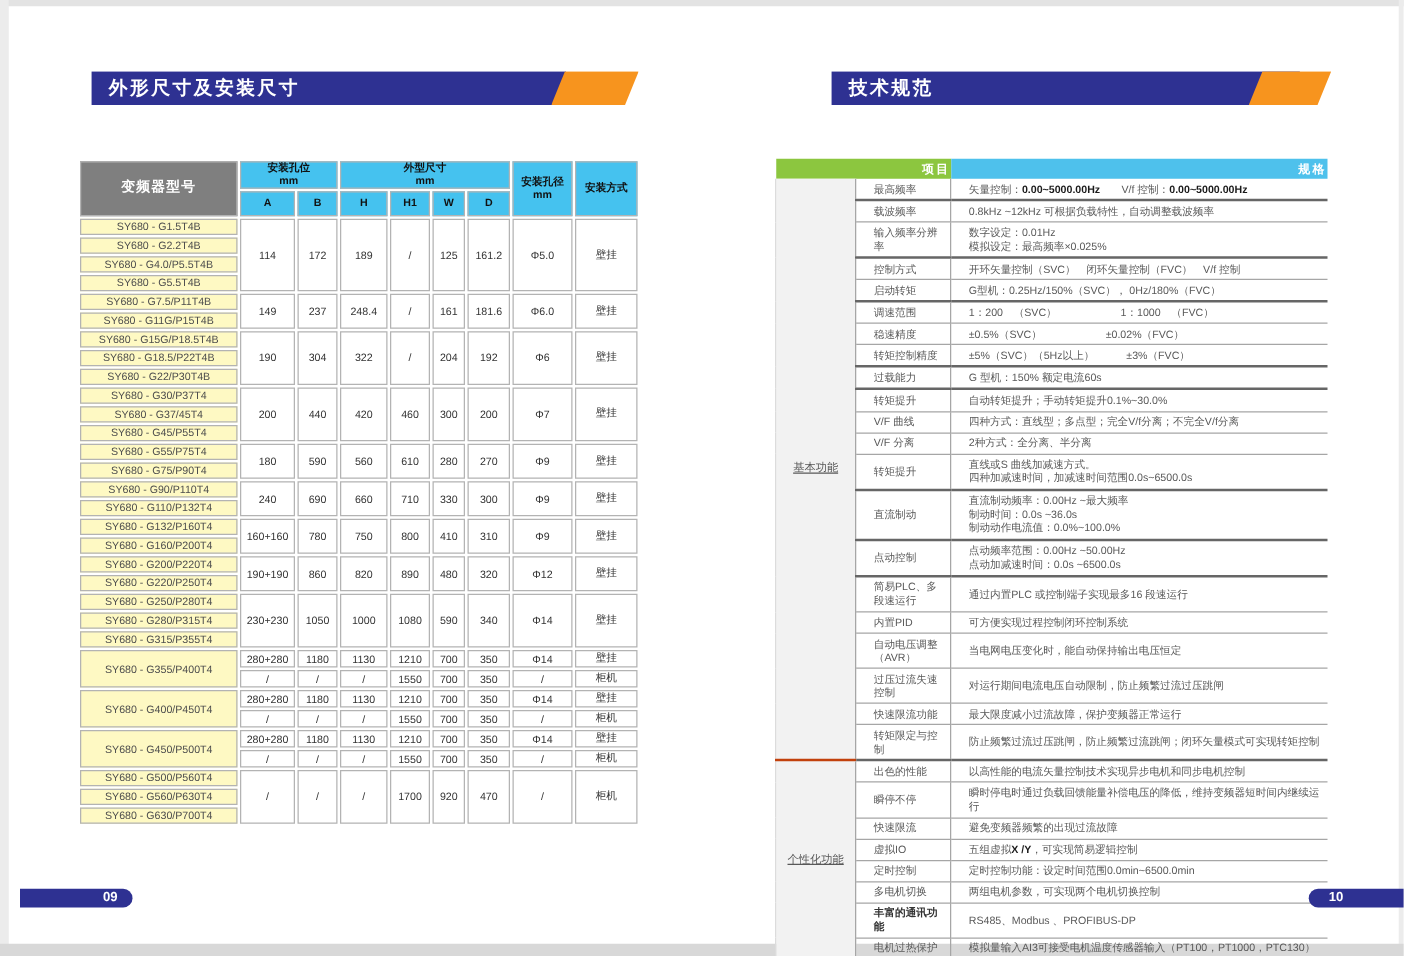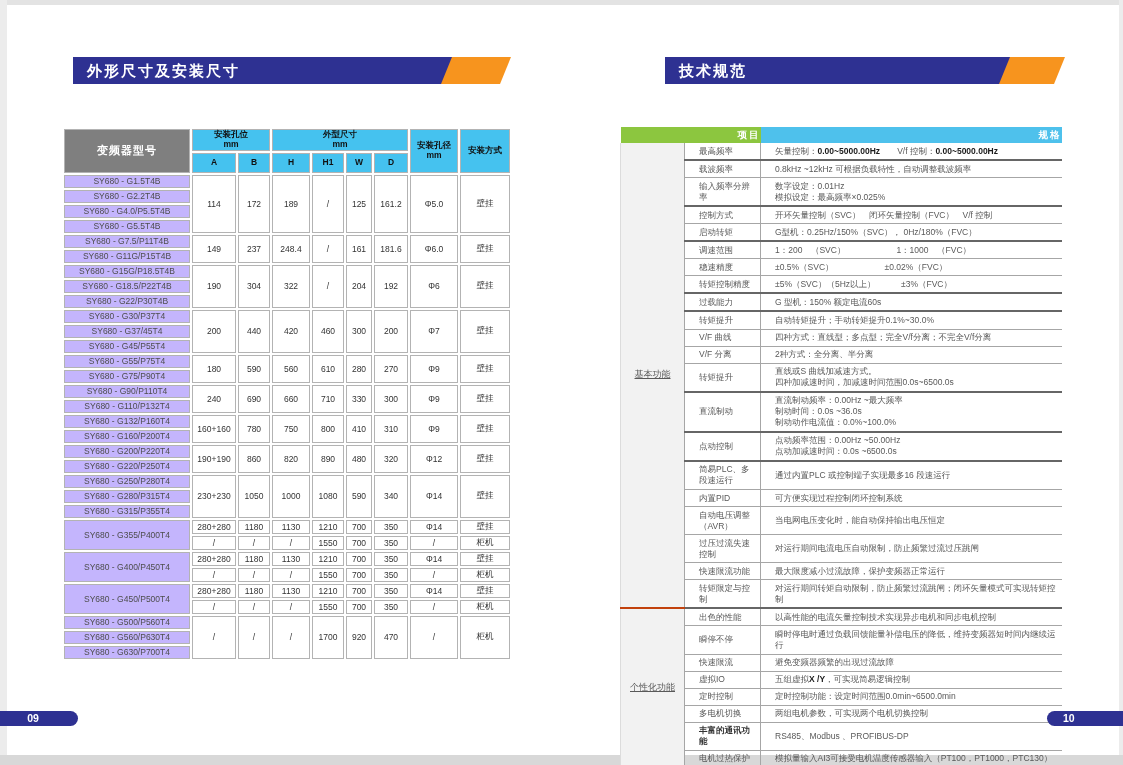--- a/index.html
+++ b/index.html
@@ -39,21 +39,21 @@
     position:absolute;left:62px;top:127px;width:446px;
     border-collapse:separate;border-spacing:2px;table-layout:fixed;
     font-size:8.5px;color:#404040;
   }
   #dim-table th,#dim-table td{border:1px solid #b3b3b3;text-align:center;vertical-align:middle;padding:0;}
   #dim-table thead th{height:18px;line-height:1.15;}
   #dim-table .gray-h{background:#7f7f7f;color:#ffffff;font-size:11px;font-weight:bold;letter-spacing:1px;}
   #dim-table .cy{background:#45c2ef;color:#111;font-weight:bold;font-size:8.5px;}
   #dim-table .cy .unit{font-weight:bold;}
   #dim-table td{height:11px;background:#ffffff;}
-  #dim-table td.model{background:#c4b5fd;color:#4d4d4d;text-align:center;margin-top:44px;}
+  #dim-table td.model{background:#fef9c3;color:#4d4d4d;text-align:center;margin-top:44px;}
   #dim-table td.val{color:#333;}
 
   
   #spec-table{
     position:absolute;left:620px;top:127px;width:441px;
     border-collapse:collapse;table-layout:fixed;font-size:8.5px;color:#595959;
   }
   #spec-table th{height:16px;color:#ffffff;font-weight:bold;font-size:9.5px;letter-spacing:2px;text-align:right;padding:0;}
   #spec-table .green-h{background:#8cc63f;}
   #spec-table .cyan-h{background:#4ec1ec;}
@@ -67,21 +67,21 @@
   #spec-table td.spec{padding:2.5px 4px 2.5px 14px;}
   #spec-table td.spec b{color:#1a1a1a;}
   #spec-table tr.thick td.item,#spec-table tr.thick td.spec{border-bottom:2px solid #666;}
   #spec-table tr.sec-end td.item,#spec-table tr.sec-end td.spec{border-bottom:2px solid #666;}
 
   
   .pill{
     position:absolute;top:711px;height:15px;background:#2e3192;color:#ffffff;
     font-size:10.5px;font-weight:bold;line-height:15px;
   }
-  #pill-left{left:0;width:66px;border-radius:0 9px 9px 0;text-align:center;padding-right:12px;}
+  #pill-left{left:16px;width:66px;border-radius:0 9px 9px 0;text-align:right;padding-right:12px;padding-left:12px;}
   #pill-right{right:0;width:60px;border-radius:9px 0 0 9px;text-align:left;padding-left:16px;}
 </style>
 </head>
 <body>
 
 <div class="edge-top"></div>
 <div class="edge-left"></div>
 <div class="edge-right"></div>
 <div class="edge-bottom"></div>
 
@@ -497,21 +497,21 @@
       </tr>
       <tr>
         <td class="item">快速限流功能</td>
         <td class="spec">
           <div>最大限度减小过流故障，保护变频器正常运行</div>
         </td>
       </tr>
       <tr class="sec-end">
         <td class="item">转矩限定与控制</td>
         <td class="spec">
-          <div>对运行期间转矩自动限制，防止频繁过流跳闸；闭环矢量模式可实现转矩控制</div>
+          <div>防止频繁过流过压跳闸，防止频繁过流跳闸；闭环矢量模式可实现转矩控制</div>
         </td>
       </tr>
       <tr>
         <td class="cat" rowspan="8">个性化功能</td>
         <td class="item">出色的性能</td>
         <td class="spec">
           <div>以高性能的电流矢量控制技术实现异步电机和同步电机控制</div>
         </td>
       </tr>
       <tr>

